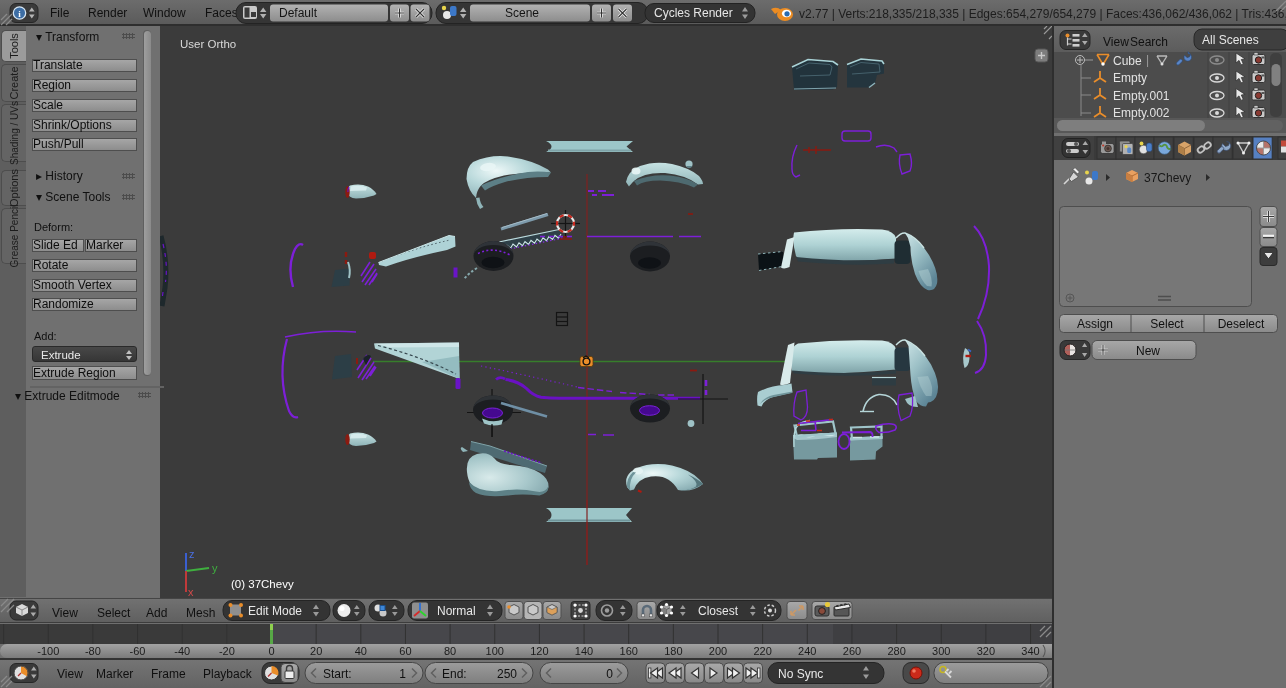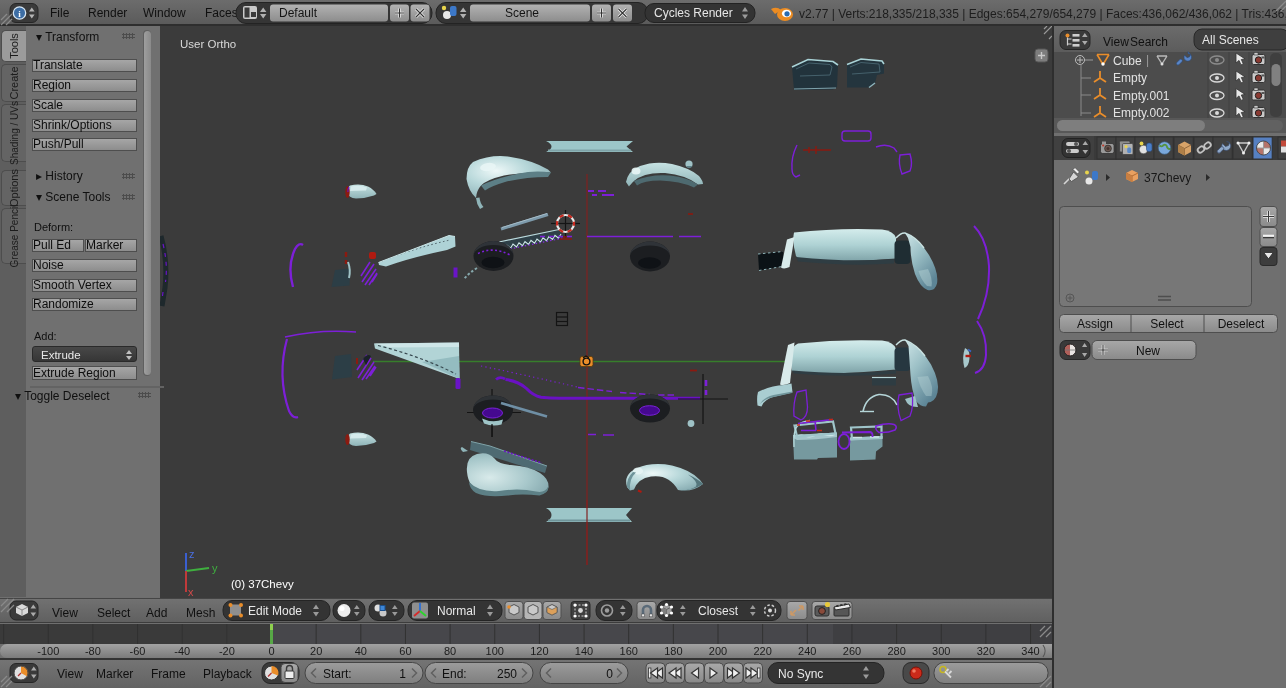--- a/index.html
+++ b/index.html
@@ -412,36 +412,36 @@
   <div class="btn" style="left:2px;top:33px;width:105px;height:13px">Translate</div>
   <div class="btn" style="left:2px;top:53px;width:105px;height:13px">Region</div>
   <div class="btn" style="left:2px;top:73px;width:105px;height:13px">Scale</div>
   <div class="btn" style="left:2px;top:93px;width:105px;height:13px">Shrink/Options</div>
   <div class="btn" style="left:2px;top:112px;width:105px;height:13px">Push/Pull</div>
   <div class="a mtxt" style="left:6px;top:143px">▸ History</div>
   <div class="hdots" style="left:92px;top:147px"></div>
   <div class="a mtxt" style="left:6px;top:164px">▾ Scene Tools</div>
   <div class="hdots" style="left:92px;top:168px"></div>
   <div class="a" style="left:4px;top:195px;font-size:11px;color:#101010">Deform:</div>
-  <div class="btn" style="left:2px;top:213px;width:52px;height:13px">Pull Ed</div>
+  <div class="btn" style="left:2px;top:213px;width:52px;height:13px">Slide Ed</div>
   <div class="btn" style="left:55px;top:213px;width:52px;height:13px">Marker</div>
-  <div class="btn" style="left:2px;top:233px;width:105px;height:13px">Noise</div>
+  <div class="btn" style="left:2px;top:233px;width:105px;height:13px">Rotate</div>
   <div class="btn" style="left:2px;top:253px;width:105px;height:13px">Smooth Vertex</div>
   <div class="btn" style="left:2px;top:272px;width:105px;height:13px">Randomize</div>
   <div class="a" style="left:4px;top:304px;font-size:11px;color:#101010">Add:</div>
   <div class="ddk" style="left:2px;top:320px;width:105px;height:16px;line-height:16px;padding-left:8px;font-size:11.5px">Extrude
     <svg class="a" style="right:3px;top:2px" width="8" height="12">
         <path d="M1 5 l3 -4 3 4 z M1 7 l3 4 3 -4 z" fill="#c0c0c0"></path>
       </svg>
   </div>
   <div class="btn" style="left:2px;top:340px;width:105px;height:14px;line-height:13px">Extrude Region</div>
   <div class="a" style="left:113px;top:4px;width:8px;height:346px;background:#5f5f5f;border-radius:4px"></div>
   <div class="a" style="left:113.5px;top:5px;width:7px;height:344px;background:linear-gradient(90deg,#9e9e9e,#8a8a8a);border-radius:4px"></div>
   <div class="a" style="left:0;top:360px;width:134px;height:2px;background:#636363"></div>
-  <div class="a mtxt" style="left:-15px;top:363px">▾ Toggle Deselect</div>
+  <div class="a mtxt" style="left:-15px;top:363px">▾ Extrude Editmode</div>
   <div class="hdots" style="left:108px;top:366px"></div>
 </div>
 <style>
 .tab{left:1px;width:25px;border:1px solid #4d4d4d;border-right:none;border-radius:5px 0 0 5px;background:#646464;box-sizing:border-box}
 .tab span{position:absolute;left:50%;top:50%;transform:translate(-50%,-50%) rotate(-90deg);white-space:nowrap;font-size:11px;color:#1c1c1c}
 </style>
 
 <div class="a" style="left:0;top:598px;width:1052px;height:25px;background:linear-gradient(#717171,#606060);border-top:1px solid #454545;border-bottom:1px solid #3c3c3c;box-sizing:border-box"></div>
 <div class="a" id="vhead" style="left:0;top:598px;width:1052px;height:25px">
   <div class="a mtxt" style="left:52px;top:8px">View</div>

